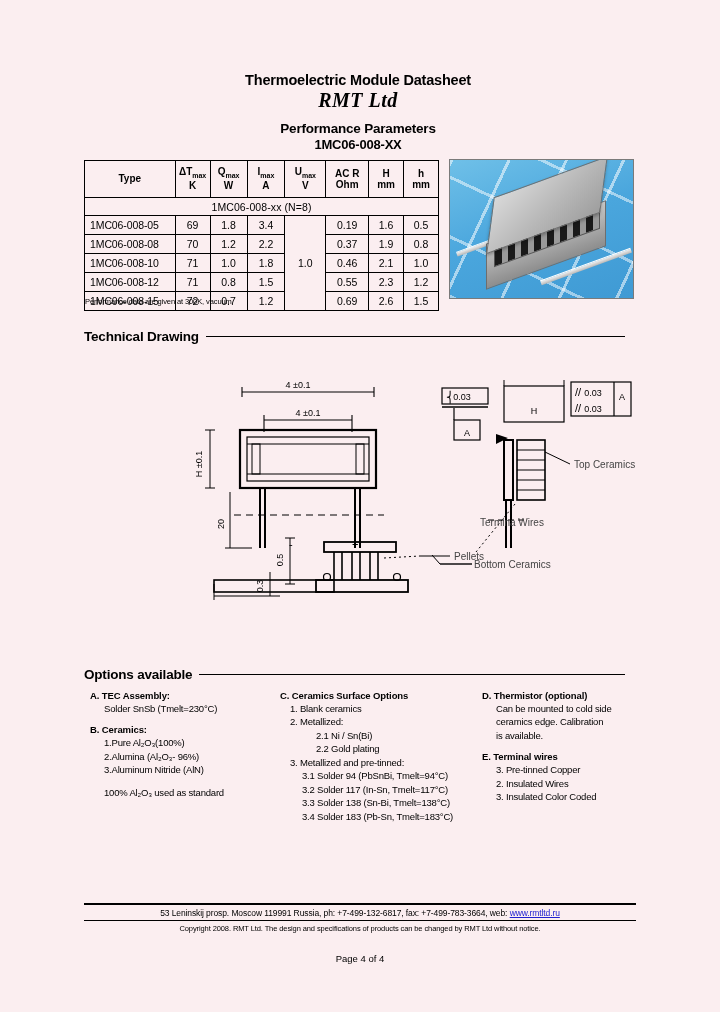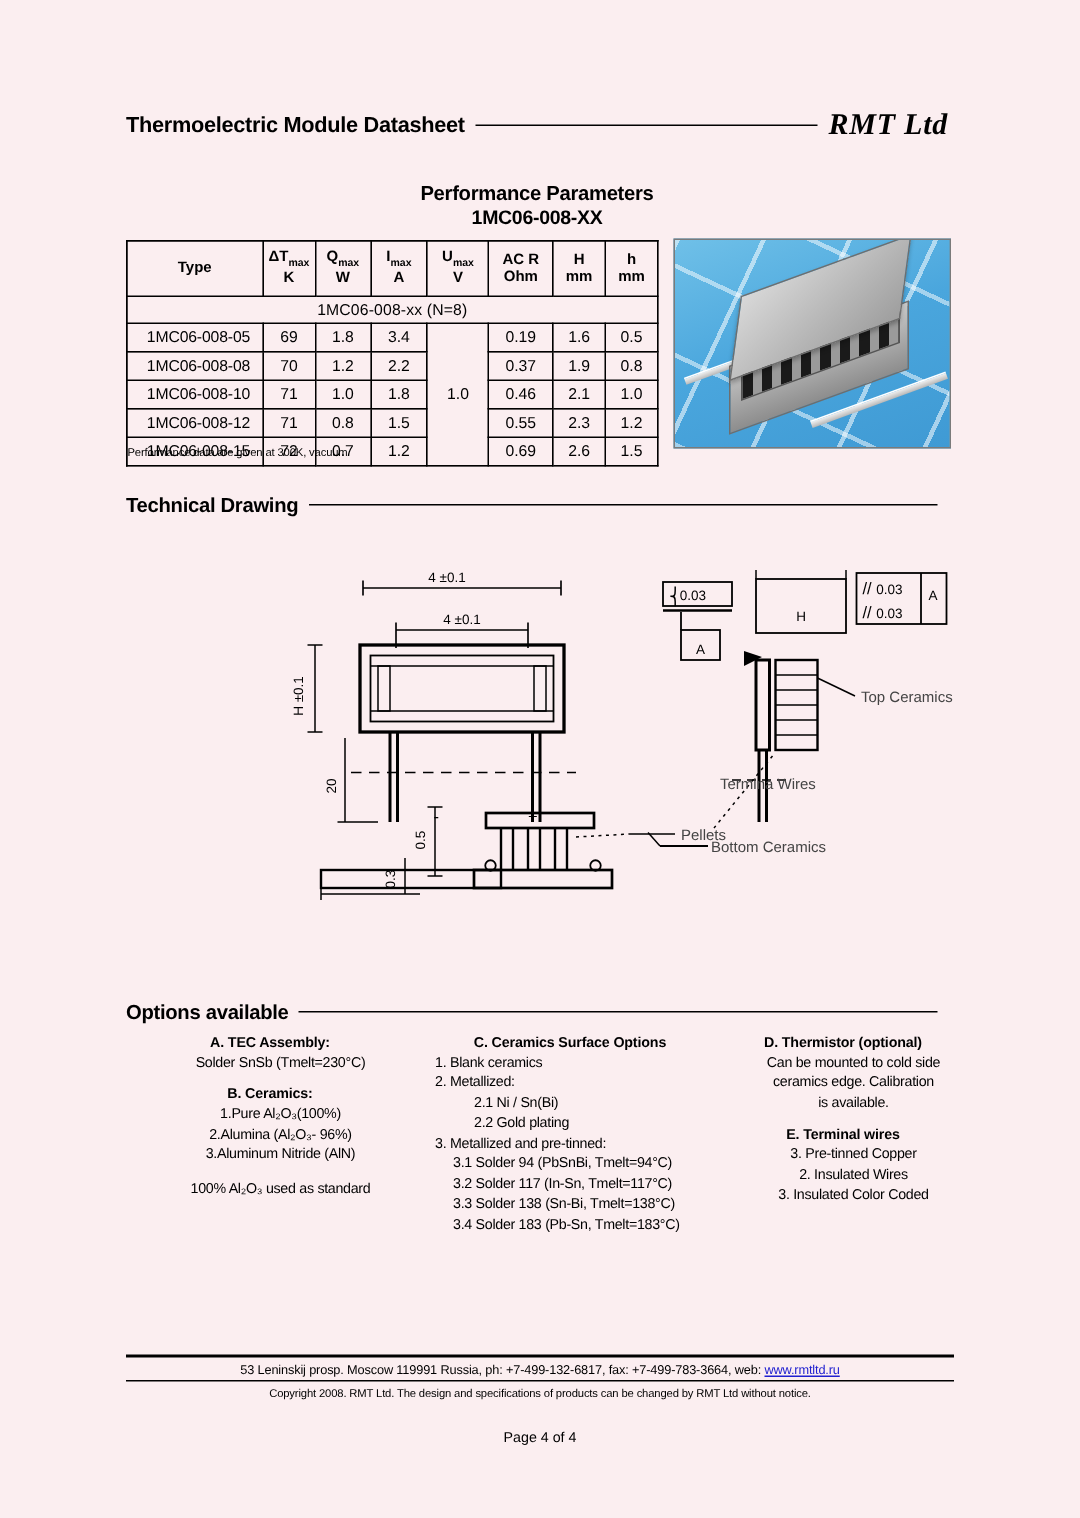--- a/index.html
+++ b/index.html
@@ -46,38 +46,38 @@
     letter-spacing: -0.2px;
   }
   .sec-head .right.brand {
     font-family: "Liberation Serif", serif;
     font-style: italic;
     font-size: 20px;
     font-weight: bold;
     letter-spacing: 0.5px;
   }
 
-  #doc-title-row { left: 84px; top: 72px; width: 548px; }
+  #doc-title-row { left: 84px; top: 72px; width: 548px; flex-direction: column; }
   #perf-head-row { left: 84px; top: 121px; width: 548px; flex-direction: column; }
   #tech-head-row { left: 84px; top: 329px; width: 548px; }
   #opts-head-row { left: 84px; top: 667px; width: 548px; }
 
   
   #perf-table-wrap {
     position: absolute;
     left: 84px;
     top: 160px;
     width: 355px;
   }
   table.perf {
     border-collapse: collapse;
     width: 355px;
     font-size: 10px;
     font-family: "Liberation Sans", sans-serif;
-    background: #000000;
+    background: #4c1d95;
   }
   table.perf td, table.perf th {
     border: 1.1px solid #000;
     text-align: center;
     padding: 0;
     font-weight: normal;
     background: #fbeef0;
   }
   table.perf thead th {
     font-weight: bold;
@@ -95,21 +95,21 @@
     height: 17px;
     font-size: 10.5px;
     font-style: normal;
     letter-spacing: 0.1px;
   }
   table.perf tbody td {
     height: 18px;
     font-size: 10.5px;
   }
   table.perf td.typecell {
-    text-align: center;
+    text-align: left;
     padding-left: 5px;
     letter-spacing: -0.1px;
   }
   .tbl-note {
     position: absolute;
     left: 85px;
     top: 297px;
     font-size: 7.5px;
     letter-spacing: -0.1px;
     color: #000;
@@ -190,29 +190,28 @@
   .opt-col { position: absolute; top: 0; }
   #opt-col-a { left: 6px;   width: 180px; }
   #opt-col-c { left: 196px; width: 200px; }
   #opt-col-d { left: 398px; width: 160px; }
   .opt-title {
     font-weight: bold;
     font-size: 9.5px;
     letter-spacing: -0.1px;
     margin-bottom: 1px;
     white-space: nowrap;
-    text-align: center;
   }
   .opt-line {
     font-size: 9.5px;
     letter-spacing: -0.2px;
     line-height: 1.42;
     white-space: nowrap;
   }
-  .ind1 { padding-left: 14px; text-align: center; }
+  .ind1 { padding-left: 14px; }
   .ind2 { padding-left: 10px; }
   .ind3 { padding-left: 36px; }
   .ind4 { padding-left: 22px; }
   .gap { height: 9px; }
 
   
   #footer {
     position: absolute;
     left: 84px;
     top: 903px;

